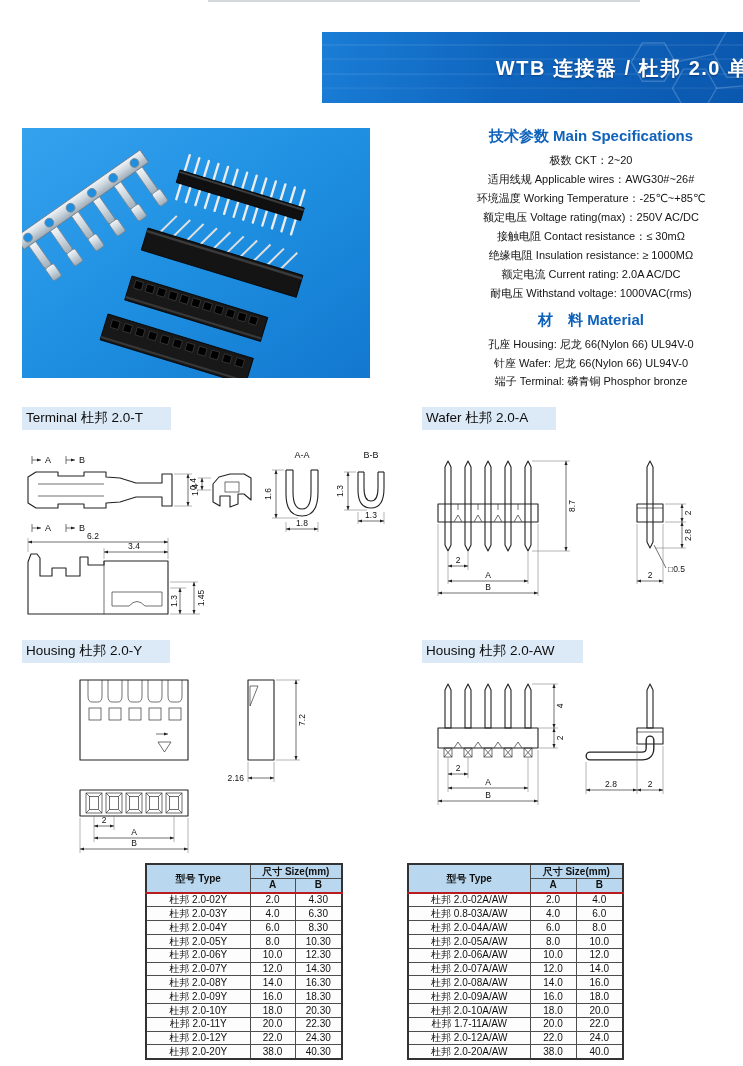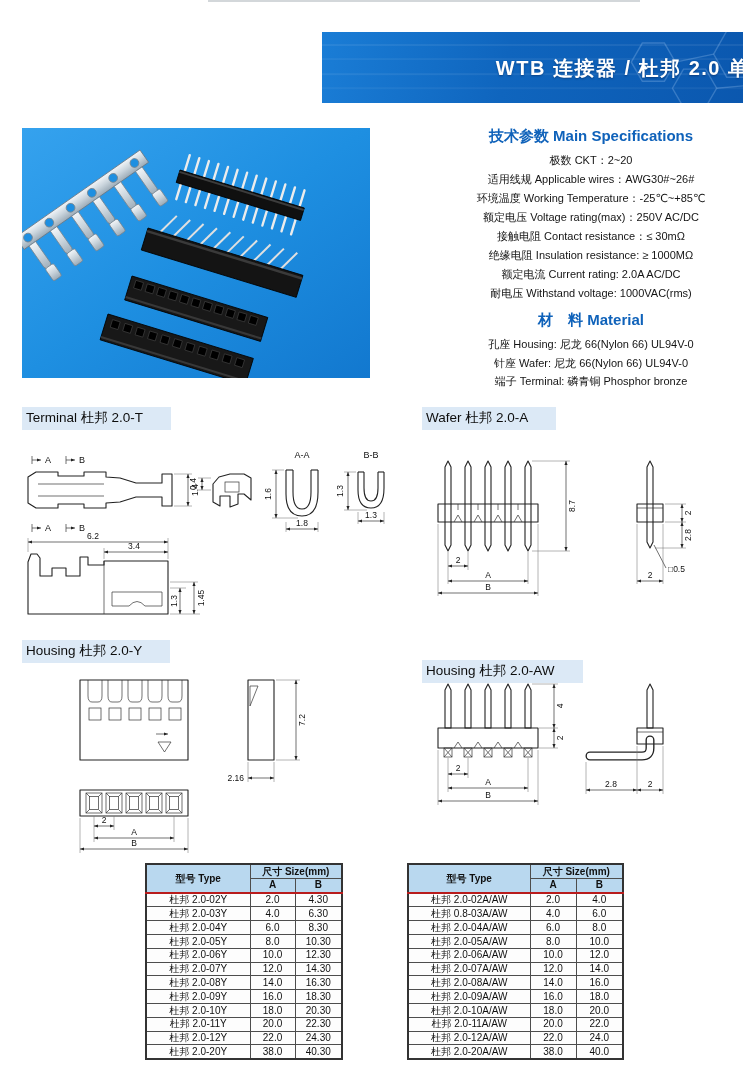--- a/index.html
+++ b/index.html
@@ -34,21 +34,21 @@
   .material .spec-line { line-height:18.5px; }
 
   
   .section-label {
     position:absolute; background:#dce9f6; color:#0d0d0d;
     font-size:13.5px; padding:2px 28px 3px 4px; white-space:nowrap;
   }
   #sec-terminal   { left:22px;  top:407px; }
   #sec-wafer      { left:422px; top:407px; }
   #sec-housing-y  { left:22px;  top:640px; }
-  #sec-housing-aw { left:422px; top:660px; }
+  #sec-housing-aw { left:422px; top:640px; }
 
   
   svg.drawing { position:absolute; overflow:visible; }
   .outline { fill:none; stroke:#222; stroke-width:1.1; stroke-linejoin:round; }
   .thin    { fill:none; stroke:#333; stroke-width:0.7; }
   .dim     { fill:none; stroke:#333; stroke-width:0.7; }
   .ext     { fill:none; stroke:#777; stroke-width:0.55; }
   .dimtxt  { font-size:8.5px; fill:#111; font-family:"Liberation Sans","DejaVu Sans",sans-serif; }
   .sectxt  { font-size:9px;  fill:#111; font-family:"Liberation Sans","DejaVu Sans",sans-serif; }
 
@@ -664,21 +664,21 @@
           <td>杜邦 2.0-09A/AW</td>
           <td>16.0</td>
           <td>18.0</td>
         </tr>
         <tr>
           <td>杜邦 2.0-10A/AW</td>
           <td>18.0</td>
           <td>20.0</td>
         </tr>
         <tr>
-          <td>杜邦 2.0-11A/AW</td>
+          <td>杜邦 1.7-11A/AW</td>
           <td>20.0</td>
           <td>22.0</td>
         </tr>
         <tr>
           <td>杜邦 2.0-12A/AW</td>
           <td>22.0</td>
           <td>24.0</td>
         </tr>
         <tr>
           <td>杜邦 2.0-20A/AW</td>

